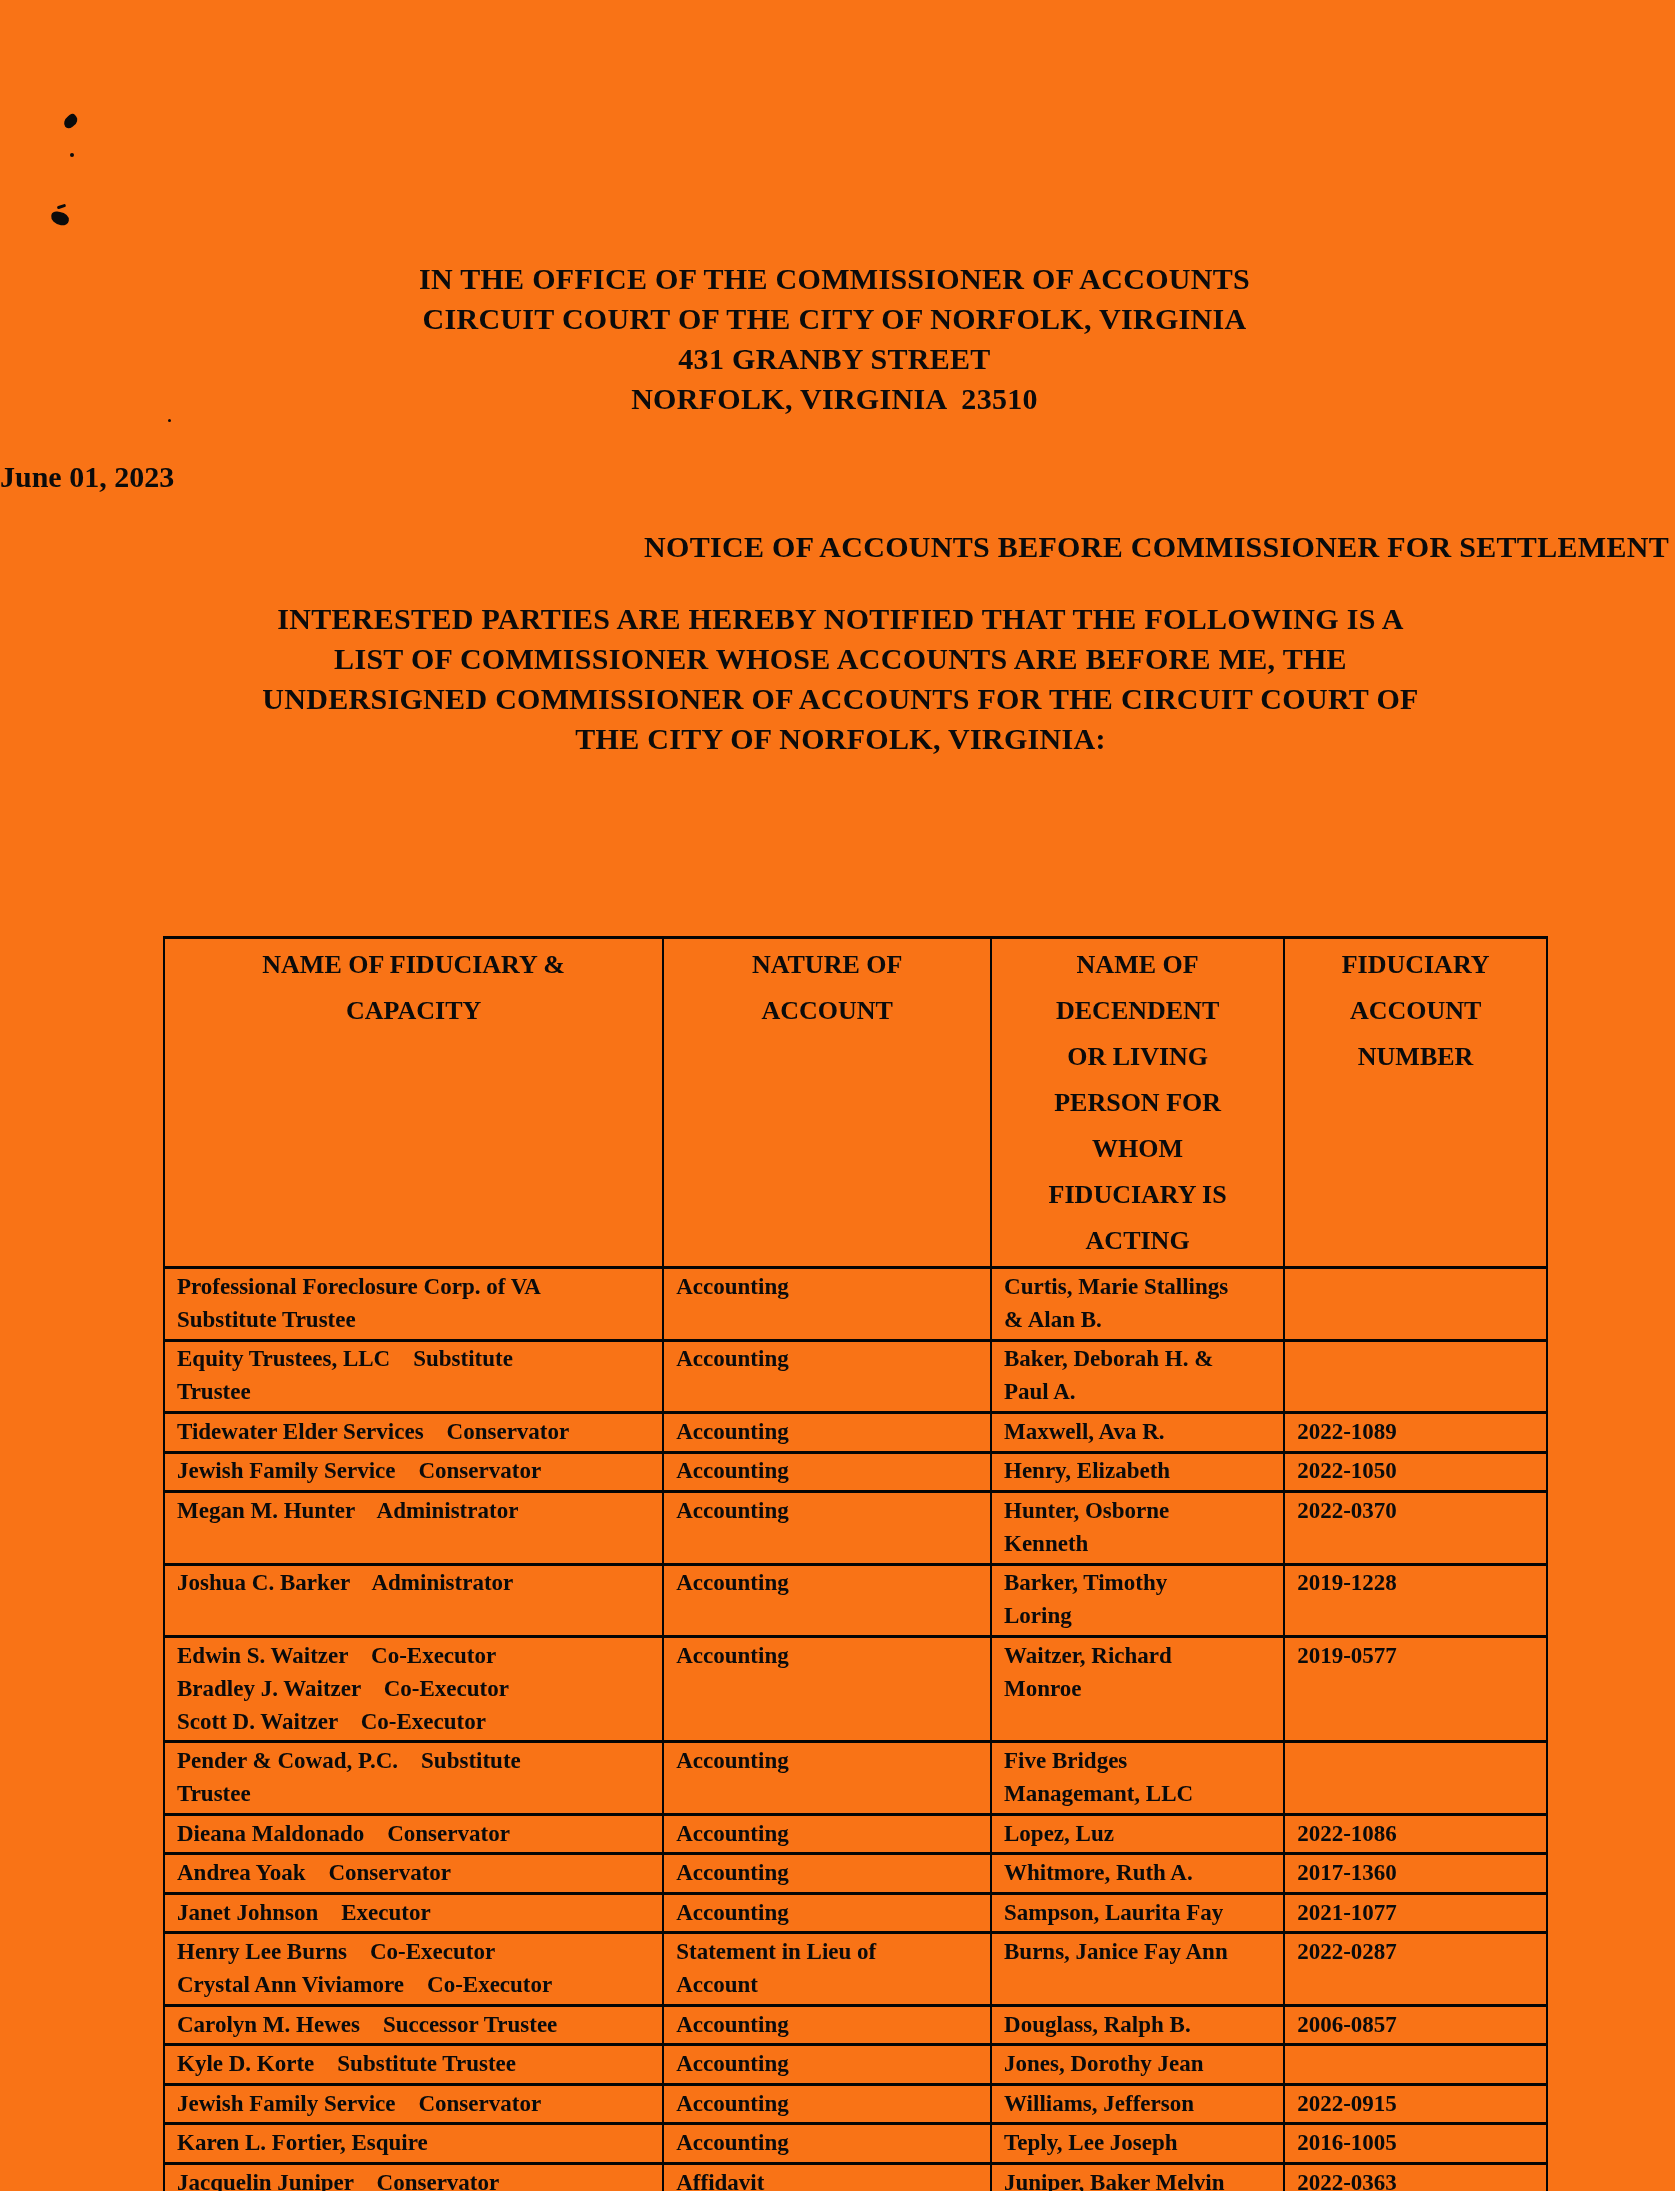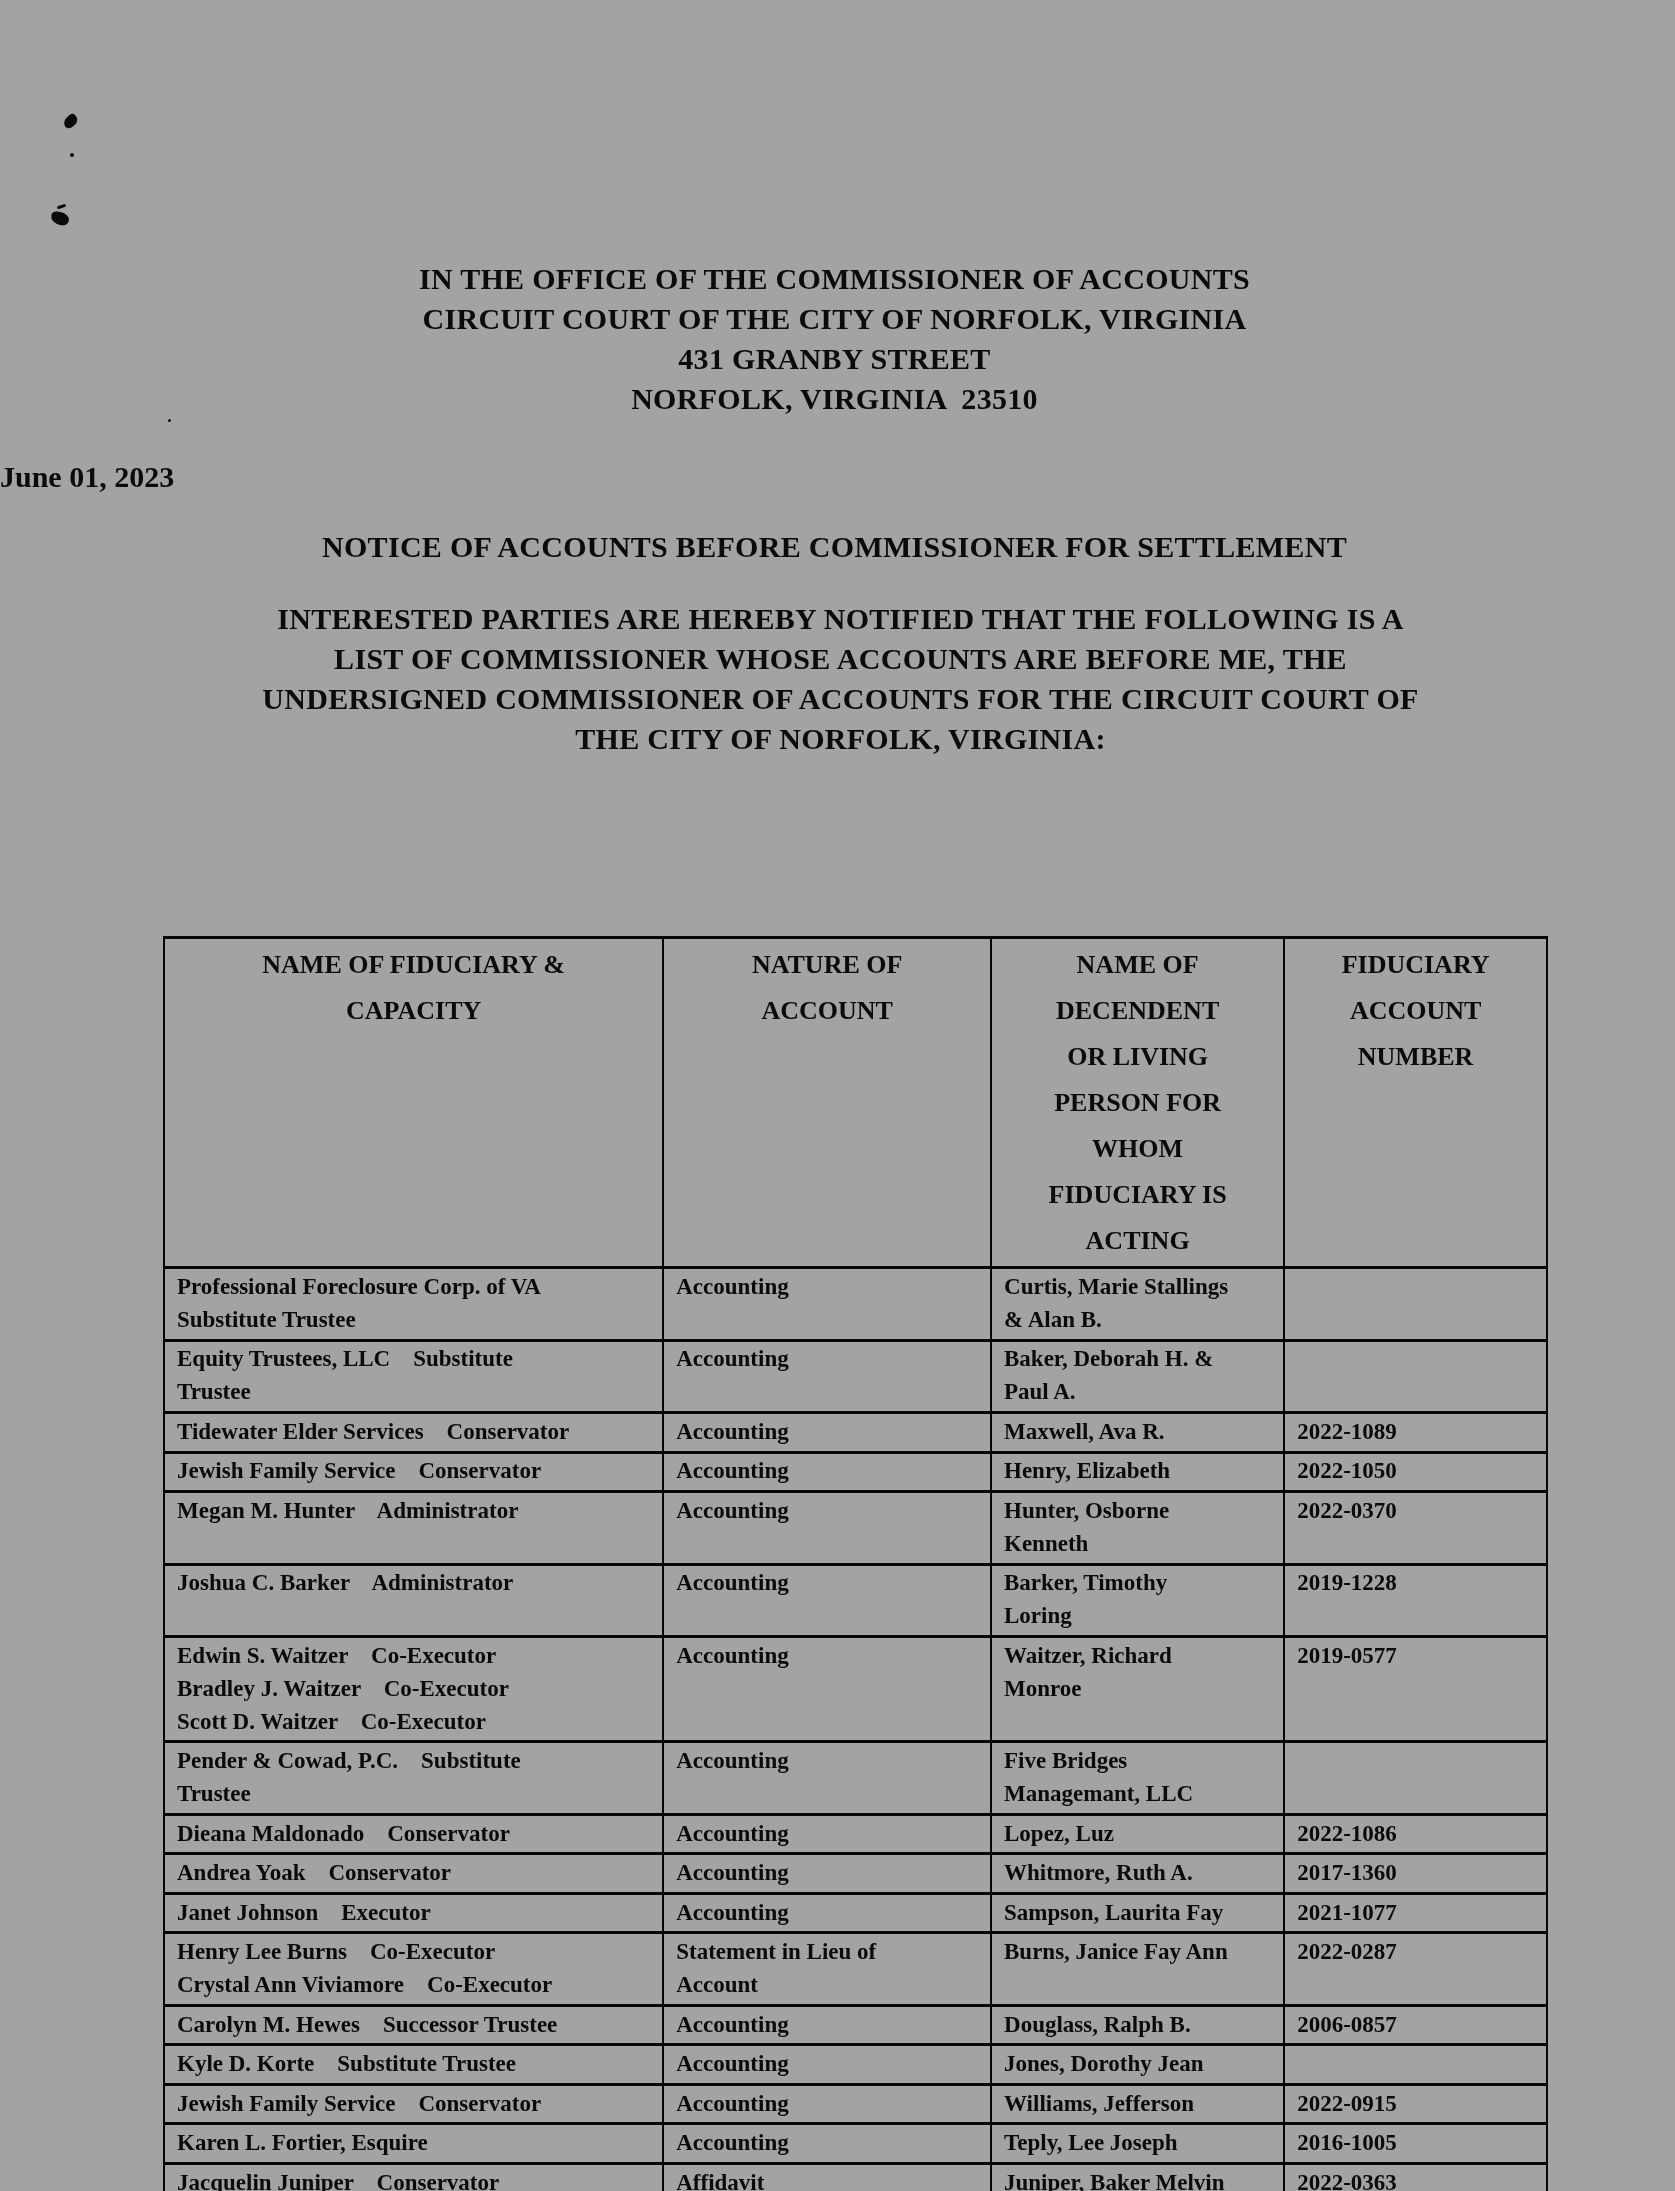--- a/index.html
+++ b/index.html
@@ -4,21 +4,21 @@
 <style>
   html, body {
     margin: 0;
     padding: 0;
     background: #ffffff;
   }
   .page {
     position: relative;
     width: 1675px;
     height: 2192px;
-    background: #a3a3a3;
+    background: #f97316;
     color: #0b0b0b;
     font-family: "Liberation Serif", "DejaVu Serif", serif;
     font-weight: bold;
     overflow: hidden;
   }
 
   
   .doc-header {
     position: absolute;
     top: 259px;
@@ -38,21 +38,21 @@
     left: 0;
     width: 1669px;
     font-size: 30px;
     line-height: 40px;
   }
   .notice-title {
     position: absolute;
     top: 527px;
     left: 0;
     width: 1669px;
-    text-align: center;
+    text-align: right;
     font-size: 30px;
     line-height: 40px;
     letter-spacing: 0.3px;
   }
   .notice-body {
     position: absolute;
     top: 599px;
     left: 0;
     width: 1669px;
     text-align: center;

